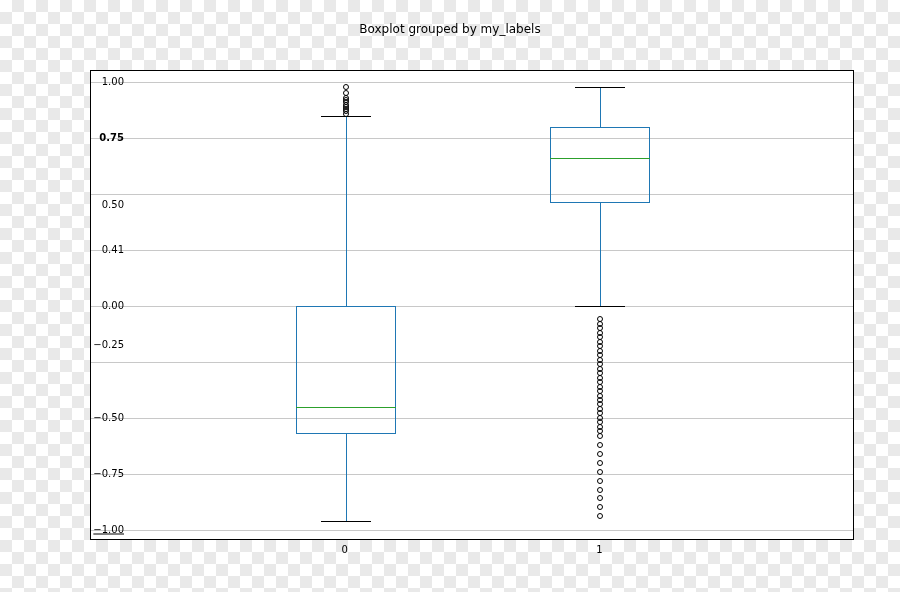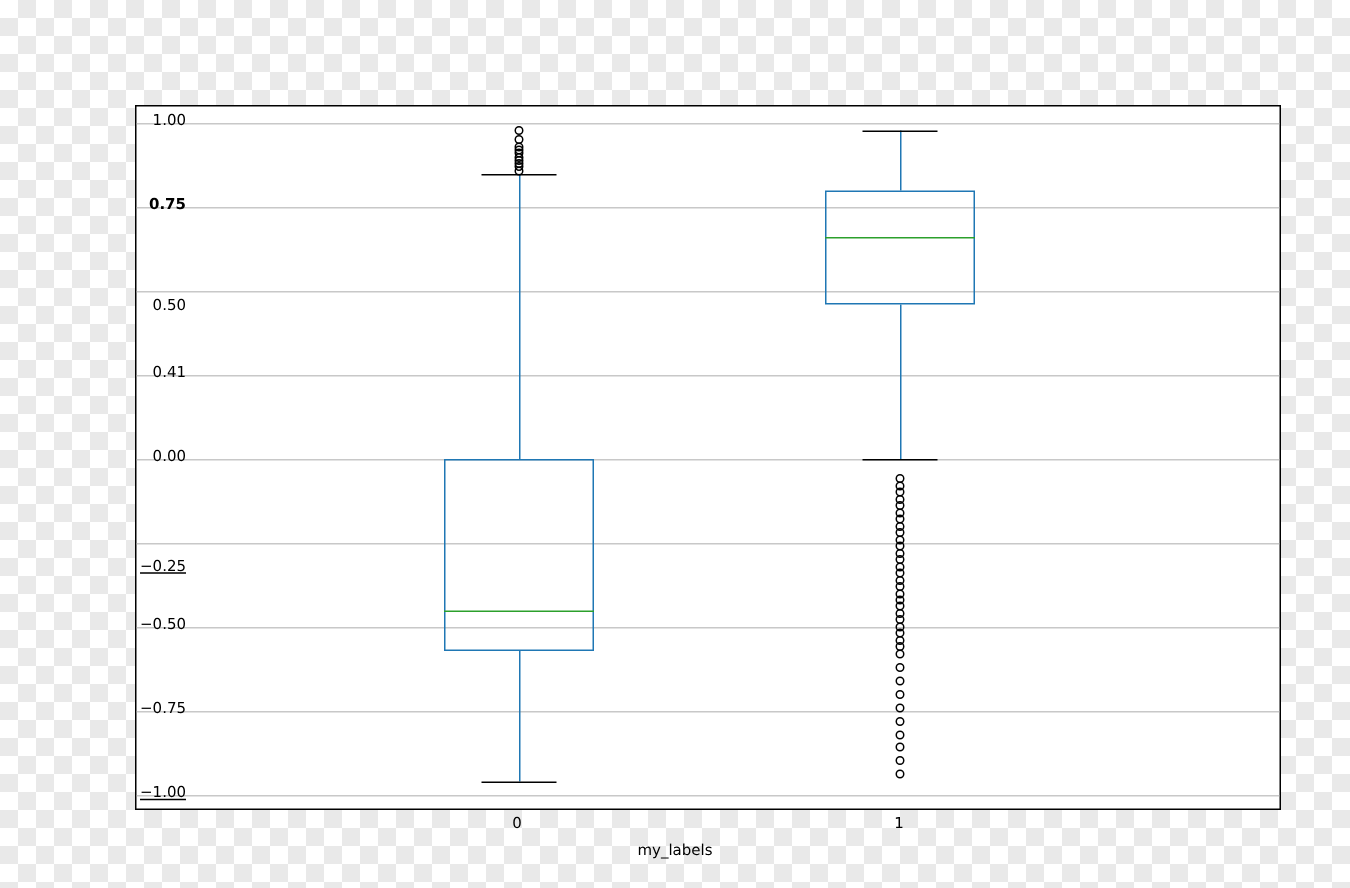--- a/index.html
+++ b/index.html
@@ -94,20 +94,21 @@
     border-radius: 50%;
     background: transparent;
     transform: translate(-50%, -50%);
     box-sizing: border-box;
   }
 </style>
 </head>
 <body>
 
 <div class="stage">
+  <div class="title">Boxplot grouped by my_labels</div>
   <div class="plot" id="plot">
       <div class="gridline" style="top: 458.81px;"></div>
       <div class="gridline" style="top: 402.857px;"></div>
       <div class="gridline" style="top: 346.905px;"></div>
       <div class="gridline" style="top: 290.952px;"></div>
       <div class="gridline" style="top: 235px;"></div>
       <div class="gridline" style="top: 179.048px;"></div>
       <div class="gridline" style="top: 123.095px;"></div>
       <div class="gridline" style="top: 67.1429px;"></div>
       <div class="gridline" style="top: 11.1905px;"></div>
@@ -163,25 +164,24 @@
       <div class="flier" style="left: 509.333px; top: 373.762px;"></div>
       <div class="flier" style="left: 509.333px; top: 382.714px;"></div>
       <div class="flier" style="left: 509.333px; top: 391.667px;"></div>
       <div class="flier" style="left: 509.333px; top: 400.619px;"></div>
       <div class="flier" style="left: 509.333px; top: 409.571px;"></div>
       <div class="flier" style="left: 509.333px; top: 418.524px;"></div>
       <div class="flier" style="left: 509.333px; top: 427.476px;"></div>
       <div class="flier" style="left: 509.333px; top: 436.429px;"></div>
       <div class="flier" style="left: 509.333px; top: 445.381px;"></div>
     </div>
-  <div class="xlabel">my_labels</div>
 <div class="ytick" style="top: 528.81px; text-decoration: underline;">−1.00</div>
     <div class="ytick" style="top: 472.857px;">−0.75</div>
     <div class="ytick" style="top: 416.905px;">−0.50</div>
-    <div class="ytick" style="top: 378px; text-decoration: underline;">−0.25</div>
+    <div class="ytick" style="top: 344px;">−0.25</div>
     <div class="ytick" style="top: 305px;">0.00</div>
     <div class="ytick" style="top: 249.048px;">0.41</div>
     <div class="ytick" style="top: 204px; text-align: right;">0.50</div>
     <div class="ytick" style="top: 137.143px; font-weight: bold;">0.75</div>
     <div class="ytick" style="top: 81.1905px;">1.00</div>
     <div class="xtick" style="left: 344.667px;">0</div>
     <div class="xtick" style="left: 599.333px;">1</div>
   </div>
 
 </body></html>

